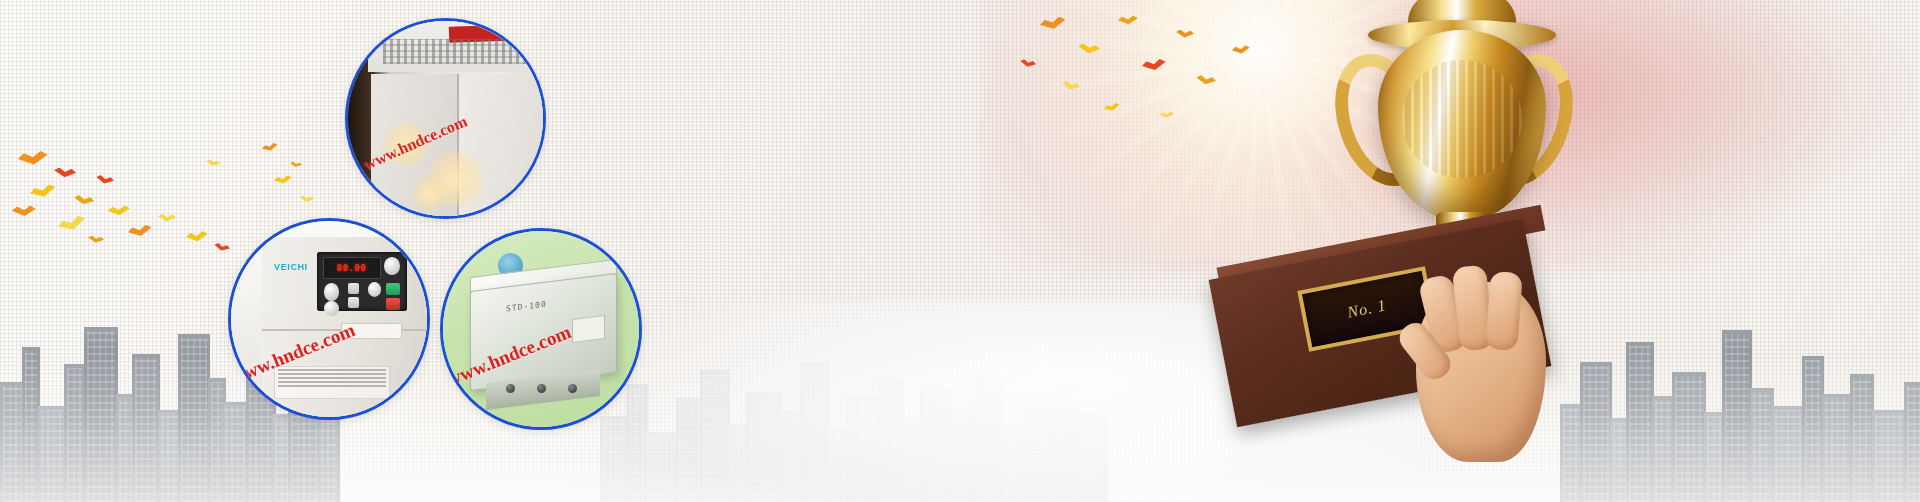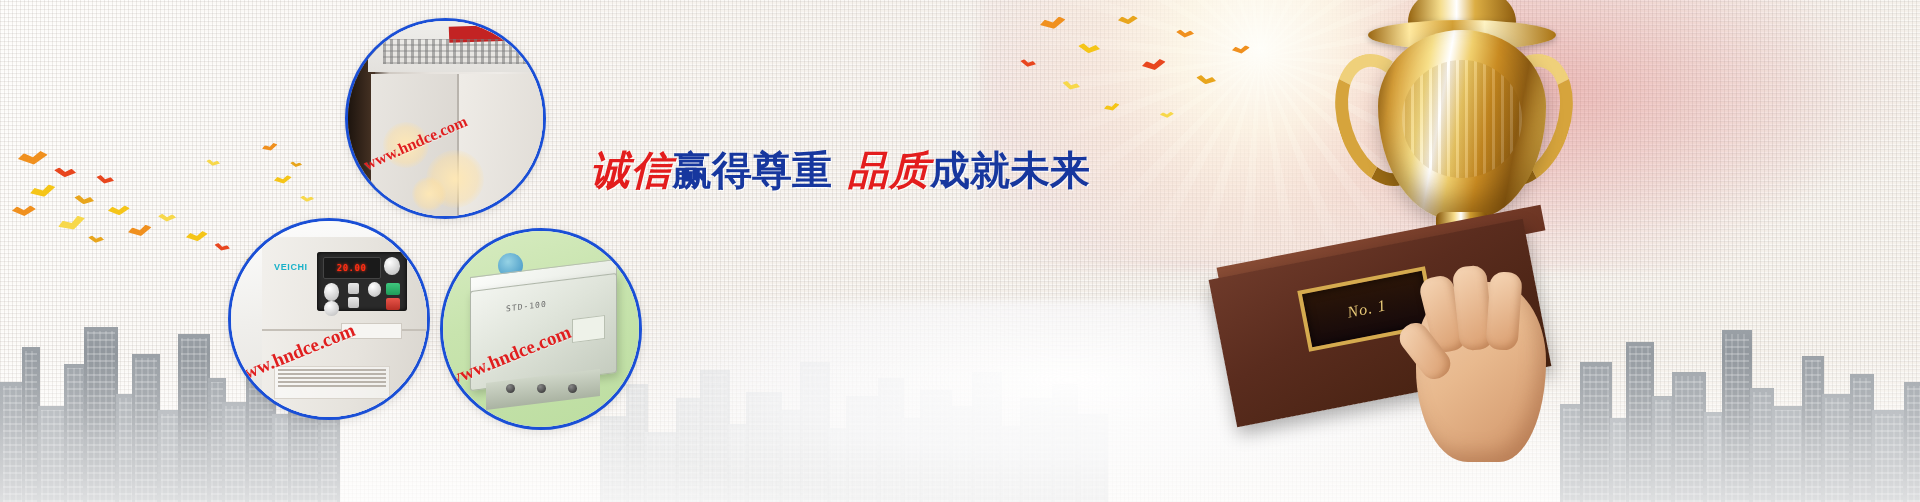--- a/index.html
+++ b/index.html
@@ -431,21 +431,21 @@
     <div class="wm" style="left:6%;top:58%;font-size:16px;transform:rotate(-24deg);">www.hndce.com</div>
   </div>
 
   <div class="circle c2">
     <div class="inv"></div>
     <div class="inv-body"></div>
     <div class="inv-seam"></div>
     <div class="inv-brand">VEICHI</div>
     <div class="inv-panel">
       <div class="inv-lcd">
-        <span>20.00</span>
+        <span>80.00</span>
       </div>
       <div class="knob" style="left:74%;top:8%;width:18%;height:30%;"></div>
       <div class="knob" style="left:8%;top:52%;width:16%;height:30%;"></div>
       <div class="knob" style="left:8%;top:82%;width:16%;height:26%;"></div>
       <div class="kbtn" style="left:34%;top:52%;width:12%;height:18%;"></div>
       <div class="kbtn" style="left:34%;top:76%;width:12%;height:18%;"></div>
       <div class="knob" style="left:56%;top:50%;width:15%;height:26%;"></div>
       <div class="kbtn grn" style="left:76%;top:52%;width:16%;height:20%;"></div>
       <div class="kbtn red" style="left:76%;top:78%;width:16%;height:20%;"></div>
     </div>
@@ -468,23 +468,20 @@
     <div class="dev-txt">STD-100</div>
     <div class="dev-tag"></div>
     <div class="dev-feet"></div>
     <div class="dev-knob" style="left:32%;"></div>
     <div class="dev-knob" style="left:48%;"></div>
     <div class="dev-knob" style="left:64%;"></div>
     <div class="wm" style="left:0%;top:58%;font-size:19px;transform:rotate(-22deg);">www.hndce.com</div>
   </div>
 
   <div class="slogan">
-    <div class="slogan-cn">
-      <span class="cn-red">诚信</span><span class="cn-blue">赢得尊重</span><span class="gap"></span><span class="cn-red">品质</span><span class="cn-blue">成就未来</span>
-    </div>
   </div>
 
   <div class="trophy-wrap">
     <div class="handle l"></div>
     <div class="handle r"></div>
 
     <div class="cup-lid"></div>
     <div class="cup-lip"></div>
     <div class="cup-bowl"></div>
     <div class="cup-stem"></div>

